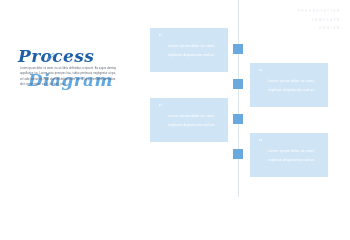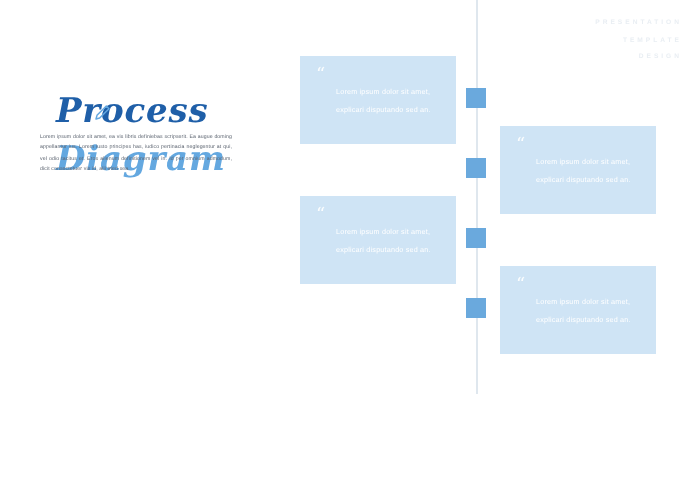--- a/index.html
+++ b/index.html
@@ -34,21 +34,20 @@
   .title-line {
     font-family: "DejaVu Serif", serif;
     font-style: italic;
     font-weight: 700;
     letter-spacing: 0.4px;
     line-height: 1.05;
   }
   .title-1 {
     font-size: 17px;
     color: #1f5fa8;
-    margin-left: 10px;
   }
   .title-2 {
     font-size: 17px;
     color: #64a8e0;
     margin-top: 6px;
     margin-left: 10px;
   }
 
   .body-icon {
     position: absolute;

